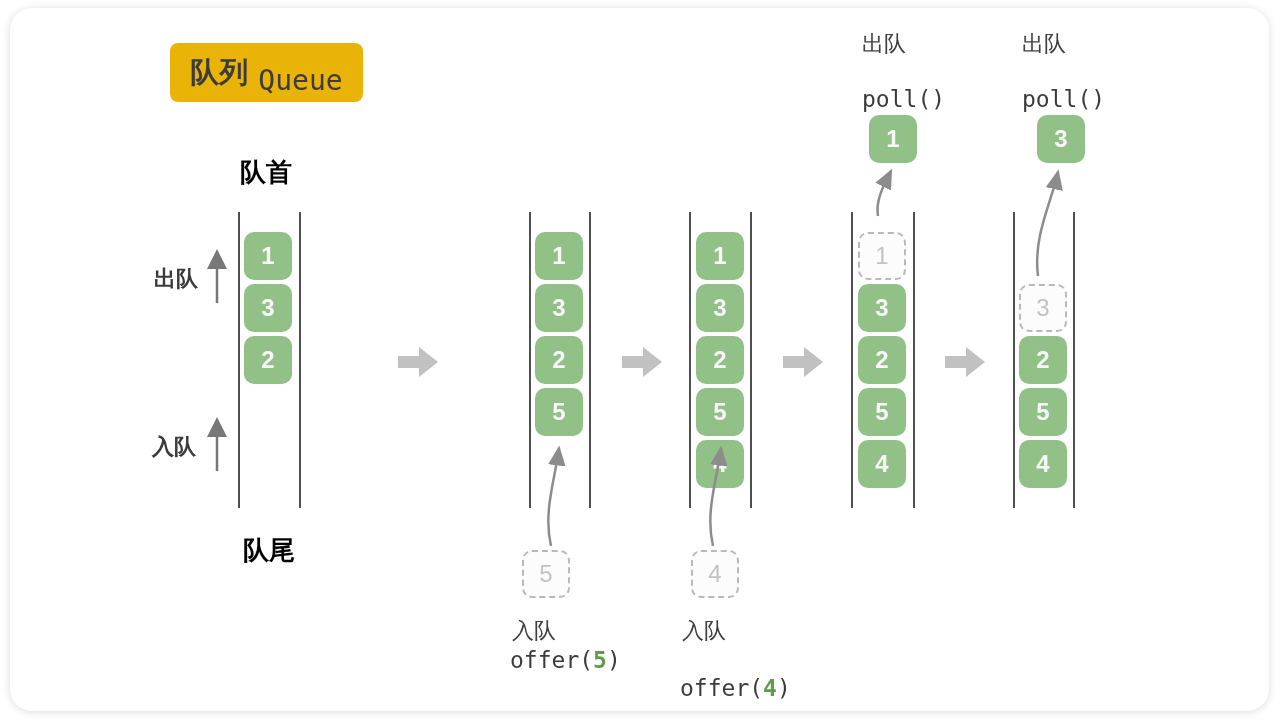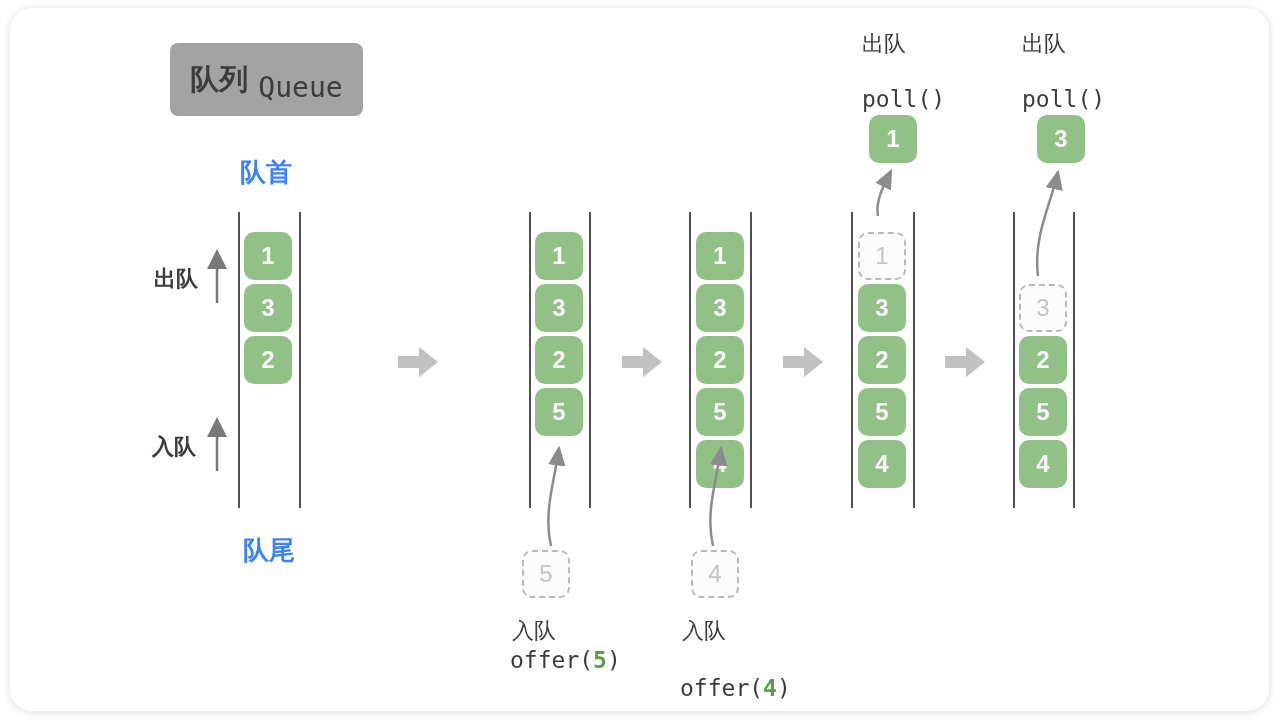--- a/index.html
+++ b/index.html
@@ -1,26 +1,26 @@
 <!DOCTYPE html>
 <html><head>
 <meta charset="utf-8">
 <style>
   html,body { margin:0; padding:0; background:#ffffff; font-family:"Liberation Sans",sans-serif; }
   .canvas { position:relative; width:1280px; height:720px; overflow:hidden; }
   .card { position:absolute; left:10px; top:8px; width:1259px; height:703px;
           background:#ffffff; border-radius:22px; box-shadow:0 1px 9px rgba(0,0,0,0.14); }
 
-  .title-box { position:absolute; left:170px; top:43px; width:193px; height:73px;
-               background:#a3a3a3; border-radius:8px; display:flex; align-items:center;
+  .title-box { position:absolute; left:170px; top:43px; width:193px; height:59px;
+               background:#eab308; border-radius:8px; display:flex; align-items:center;
                justify-content:center; gap:10px; }
   .title-zh { font-size:29px; font-weight:bold; color:#3c3c3c; }
   .title-en { font-family:"DejaVu Sans Mono",monospace; font-size:28px; color:#3c3c3c;margin-top:15px; }
 
-  .lbl-big  { position:absolute; font-size:26px; font-weight:bold; color:#3b82f6; }
+  .lbl-big  { position:absolute; font-size:26px; font-weight:bold; color:#000000; }
   .lbl-side { position:absolute; font-size:22px; font-weight:bold; color:#3b3b3b; }
   .lbl-op   { position:absolute; font-size:22px; font-weight:normal; color:#3d3d3d; }
   .code     { position:absolute; font-family:"DejaVu Sans Mono",monospace; font-size:23px; color:#3b3b3b;margin-top:23px; }
   .code .arg { color:#5e9c4d; font-weight:bold; }
 
   .wall { position:absolute; top:212px; width:2px; height:296px; background:#4f4f4f; }
 
   .cell { position:absolute; width:48px; height:48px; border-radius:10px;
           background:#92c188; color:#f8f8f8; font-size:24px; font-weight:bold;
           display:flex; align-items:center; justify-content:center; }

